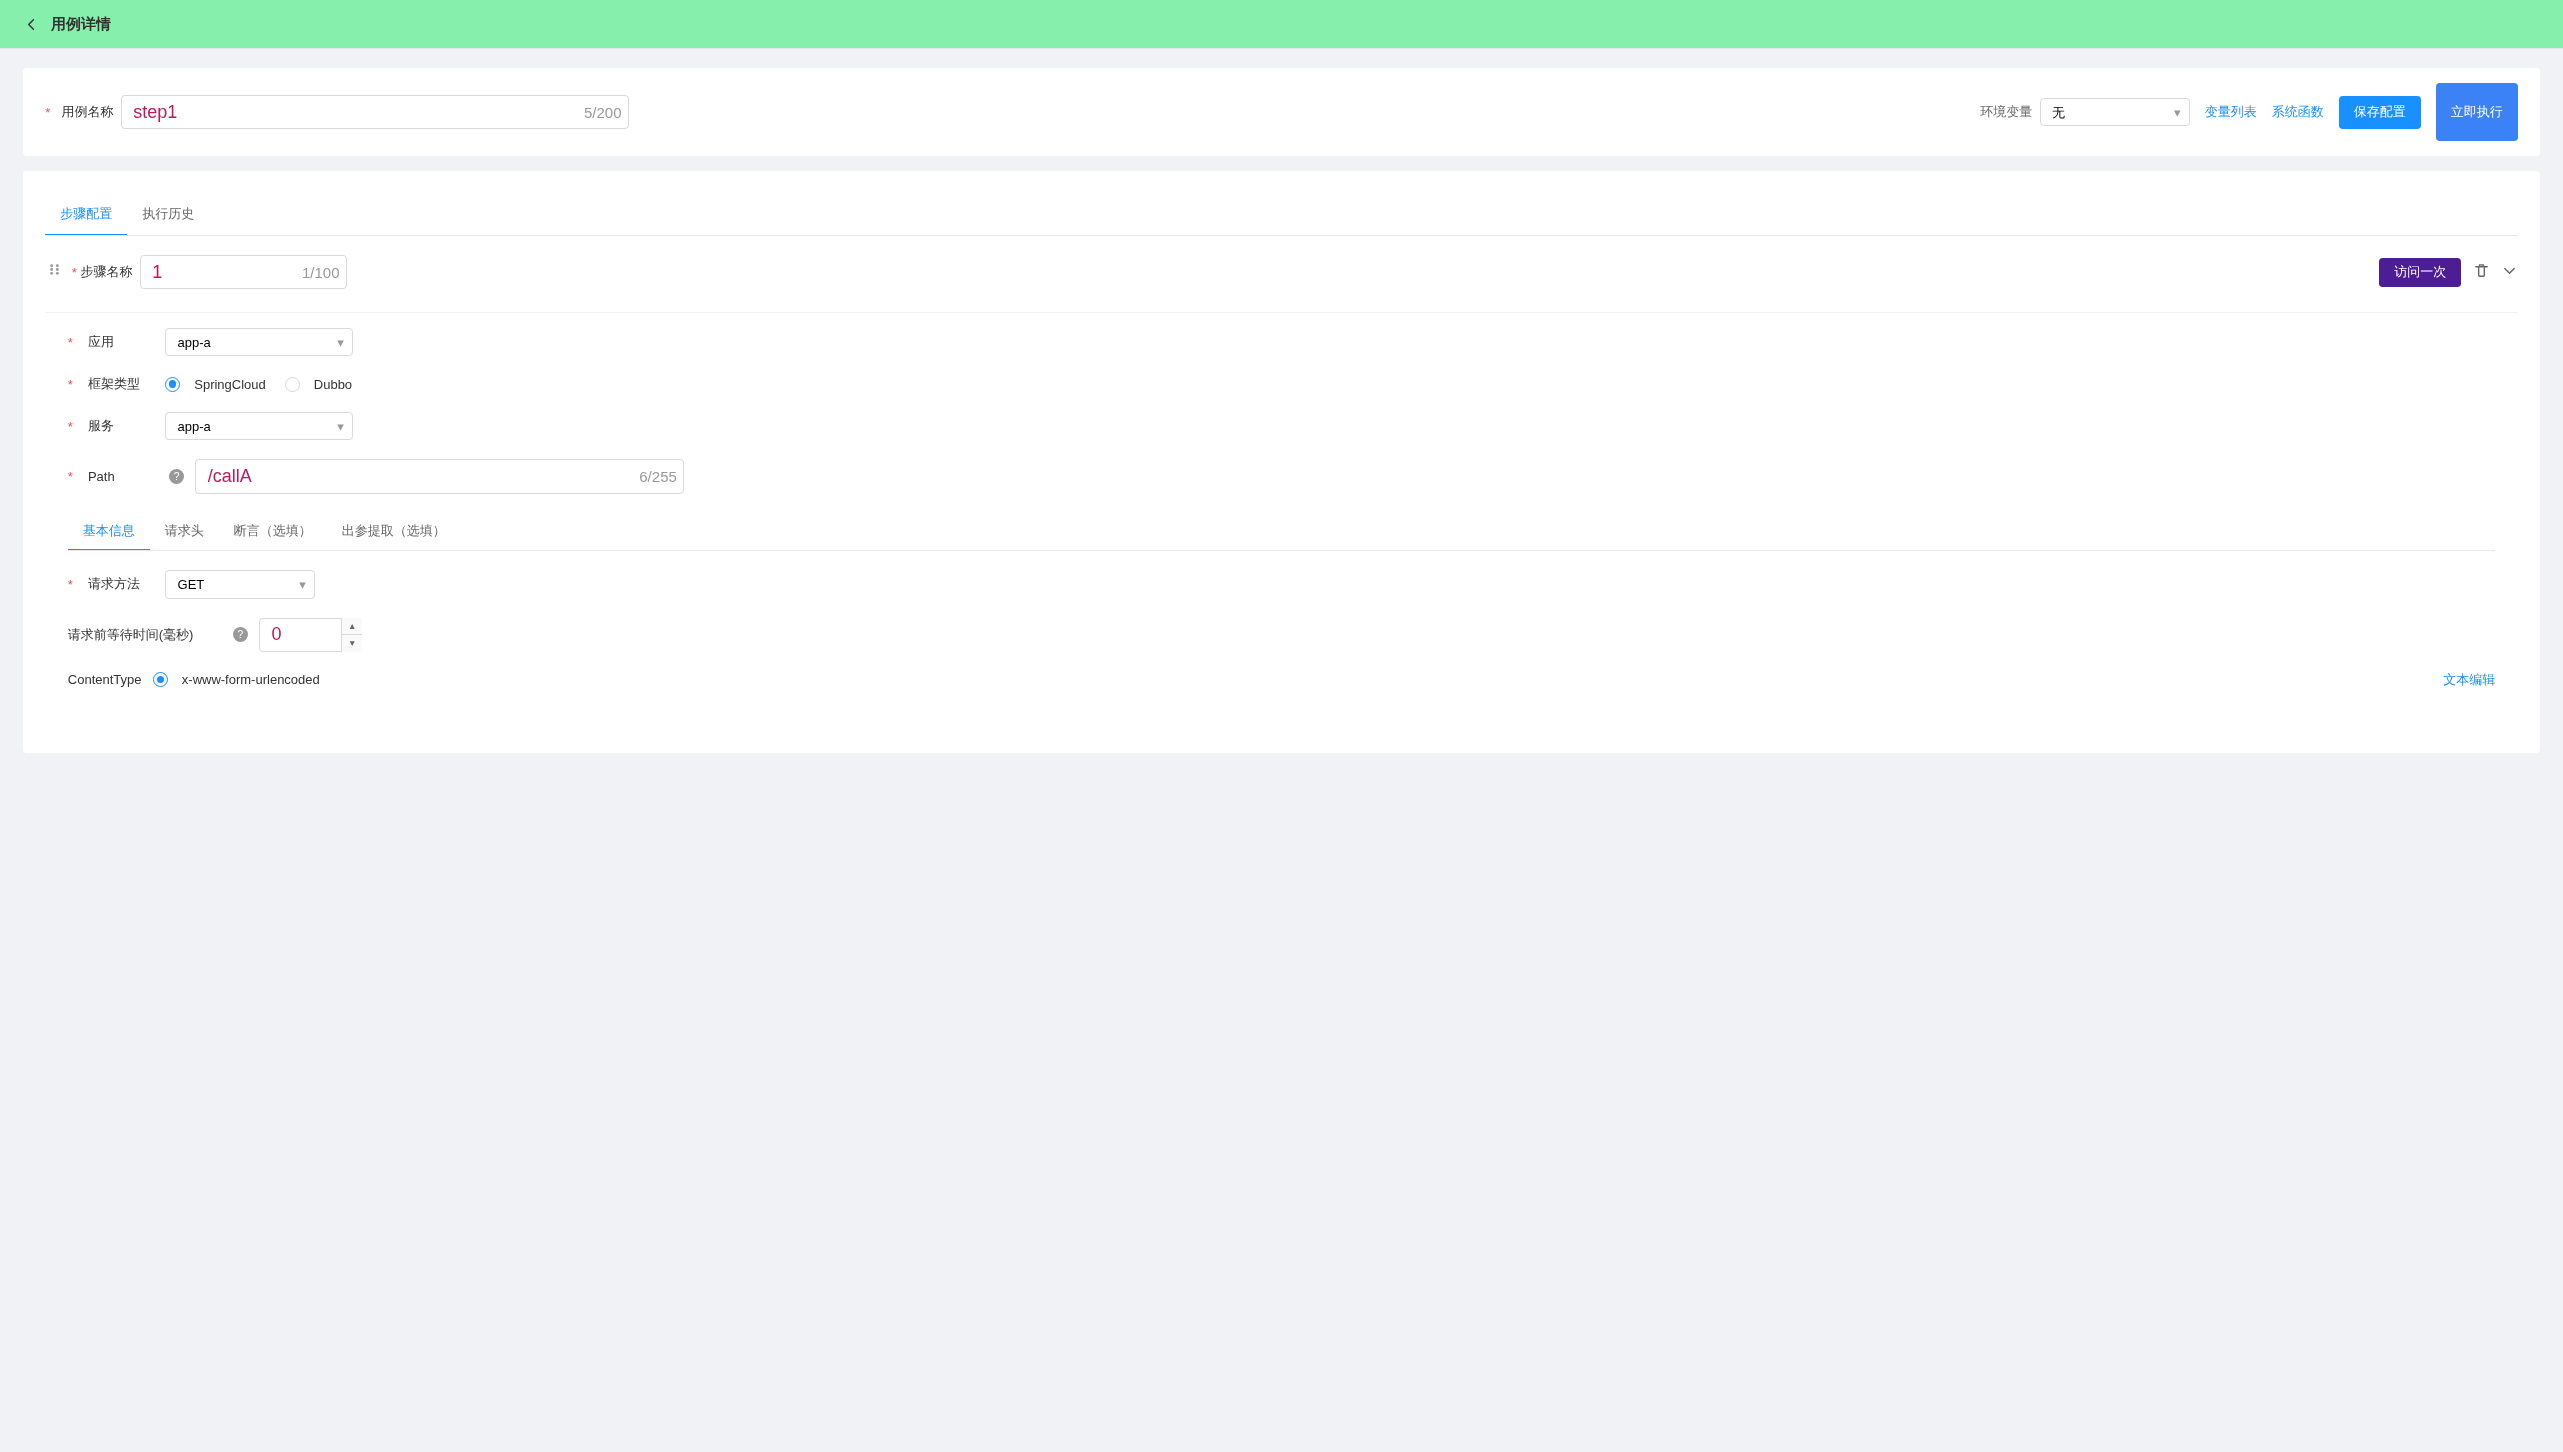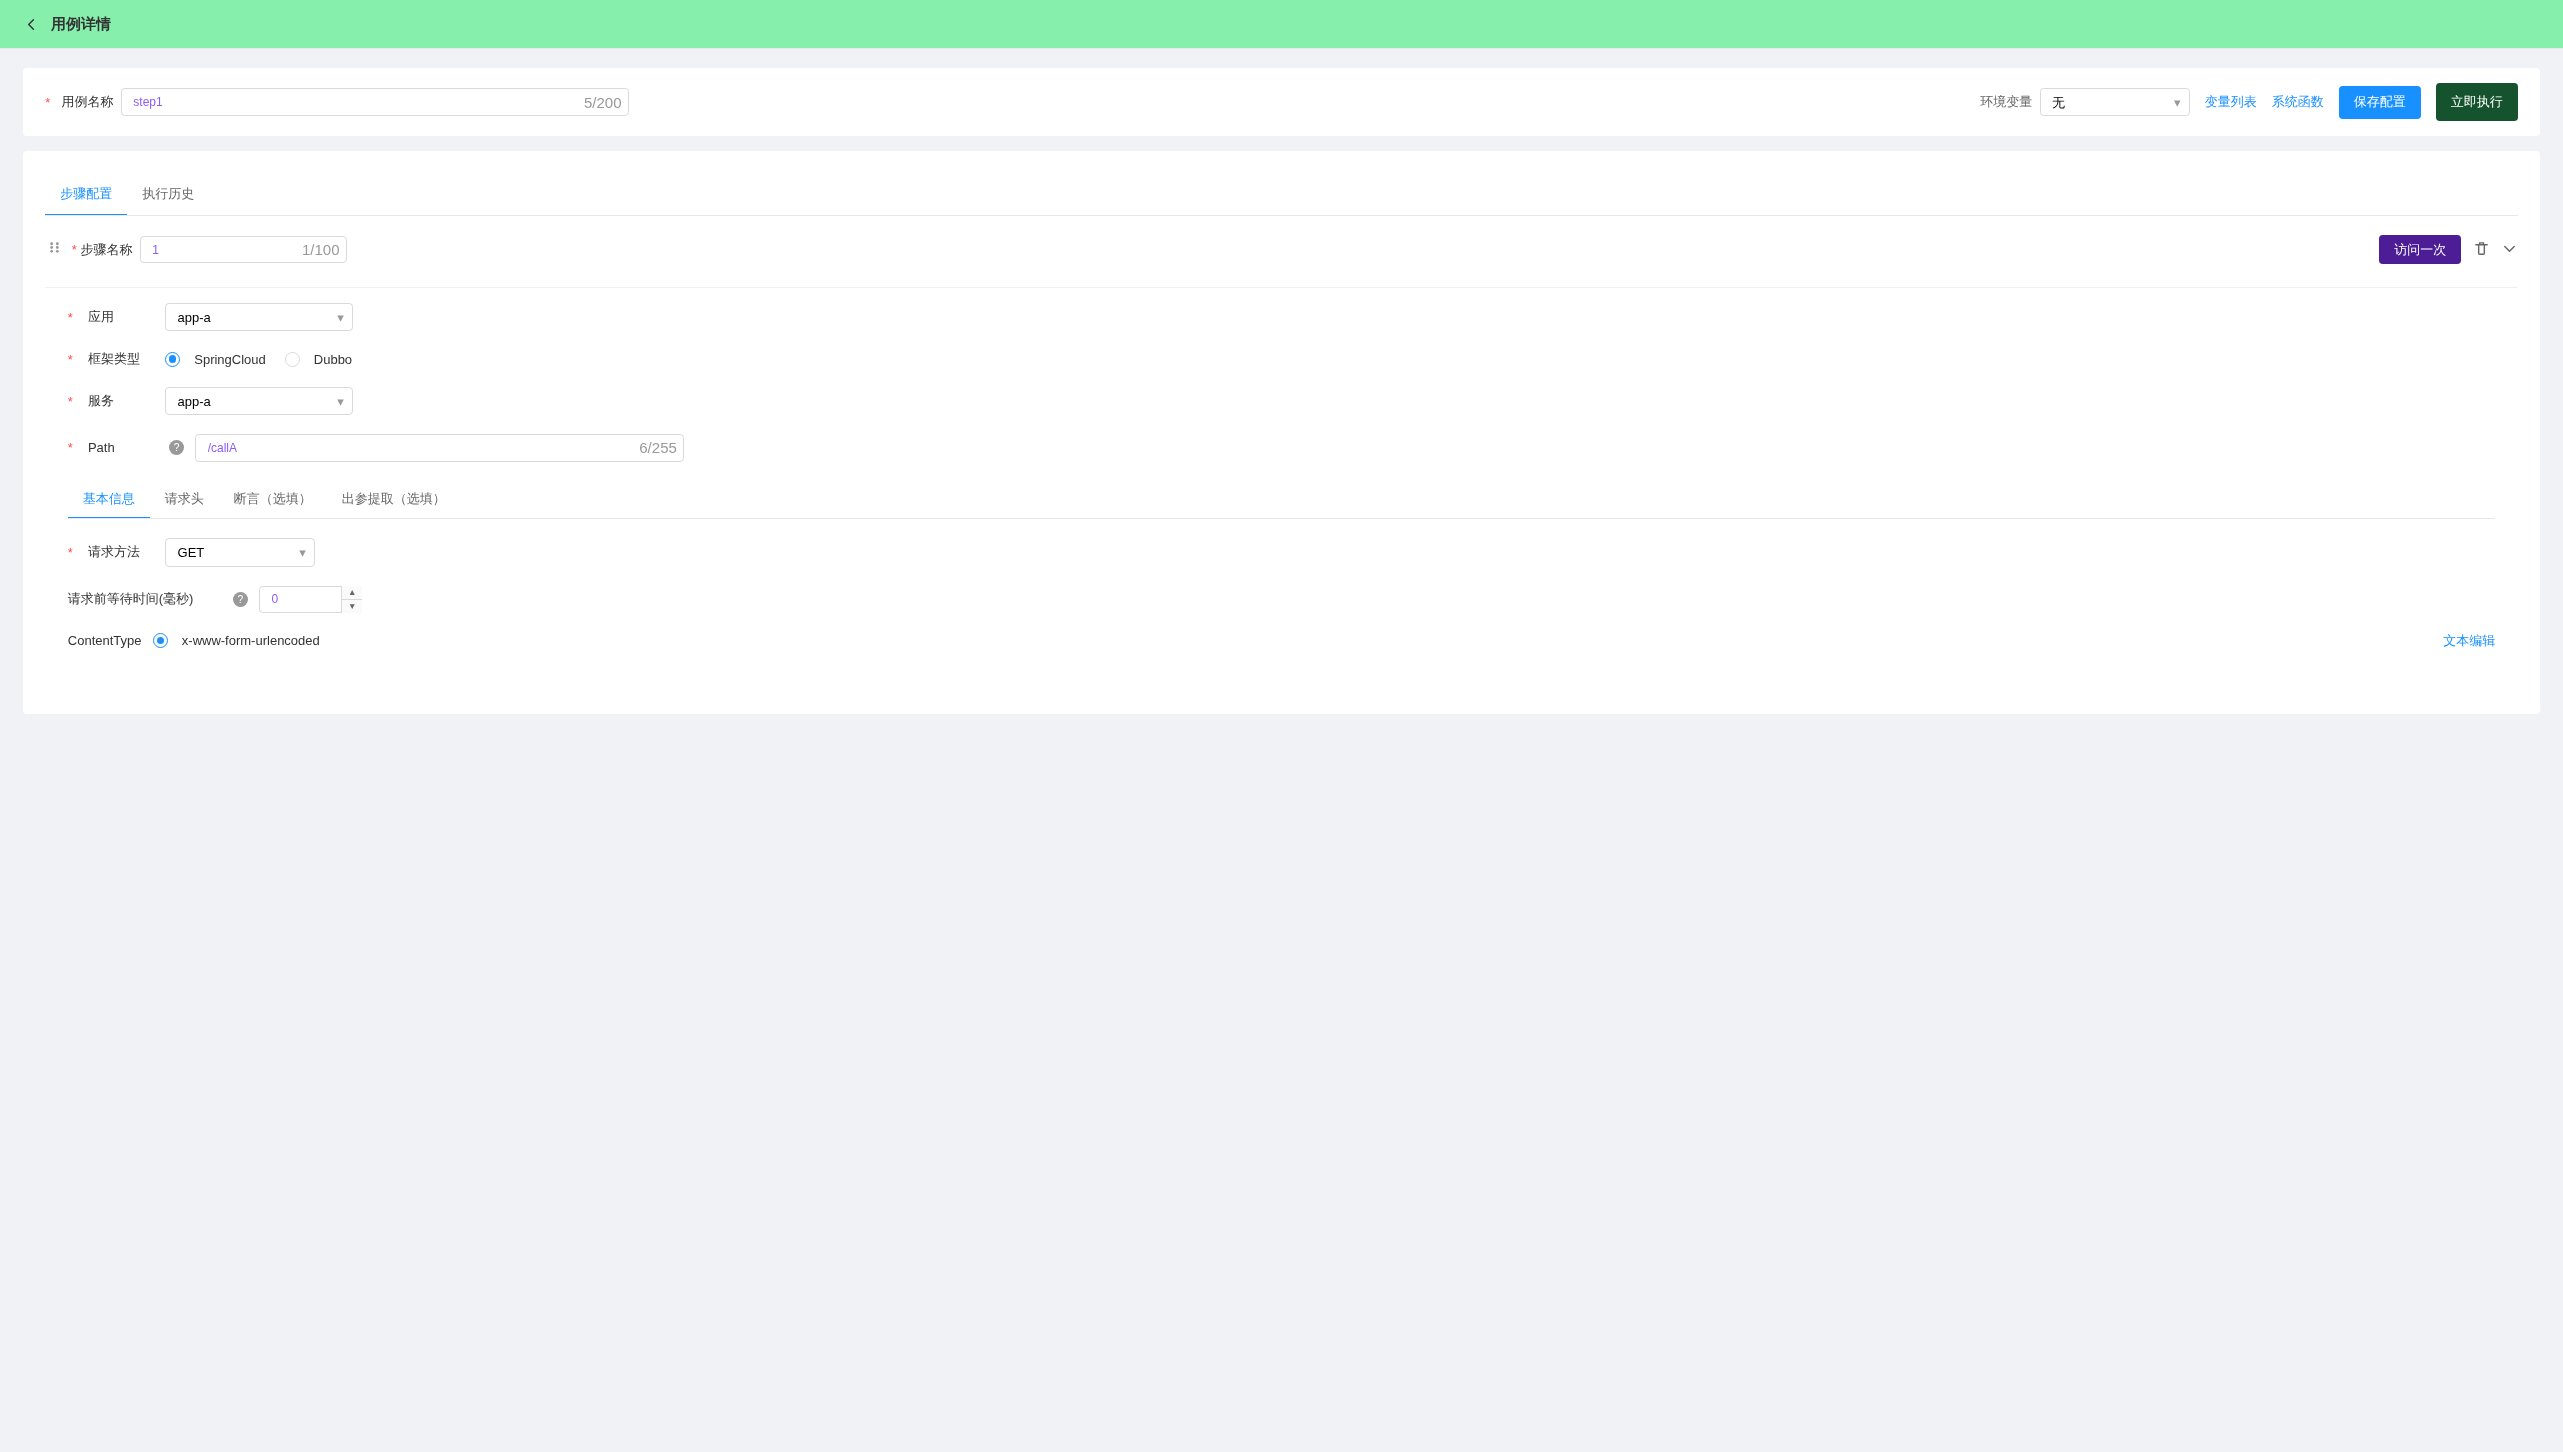--- a/index.html
+++ b/index.html
@@ -53,23 +53,23 @@
       margin-right: 3.8px;
     }
     .field-label {
       color: #333;
       white-space: nowrap;
     }
     .text-input {
       border: 0.9px solid #d9d9d9;
       border-radius: 3.8px;
       padding: 5.6px 11.3px;
-      font-size: 12px;
+      font-size: 18px;
       outline: none;
-      color: #8b5cf6;
+      color: #be185d;
       background: #fff;
     }
     .input-with-count {
       position: relative;
       display: inline-flex;
       align-items: center;
     }
     .input-with-count input {
       padding-right: 56px;
       width: 508px;
@@ -140,25 +140,25 @@
     .btn-primary {
       background: #1890ff;
       color: #fff;
       border: none;
       border-radius: 3.8px;
       padding: 7.5px 15px;
       cursor: pointer;
       font-size: 13px;
     }
     .btn-primary-solid {
-      background: #14532d;
+      background: #3b82f6;
       color: #fff;
       border: none;
       border-radius: 3.8px;
-      padding: 10px 15px;
+      padding: 20px 15px;
       cursor: pointer;
       font-size: 13px;
     }
     .card {
       background: #fff;
       border-radius: 3.8px;
       padding: 22.6px;
     }
     .tabs-bar {
       display: flex;

